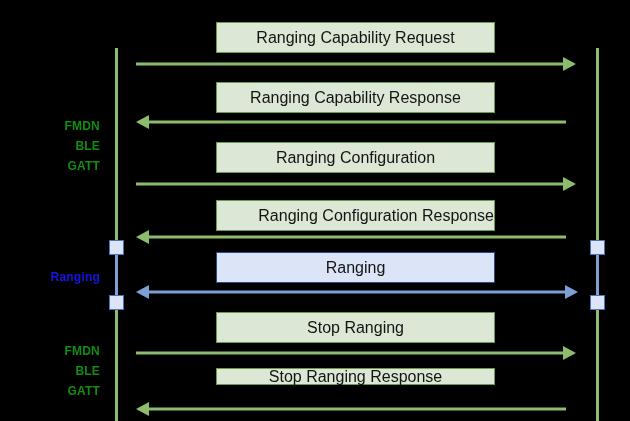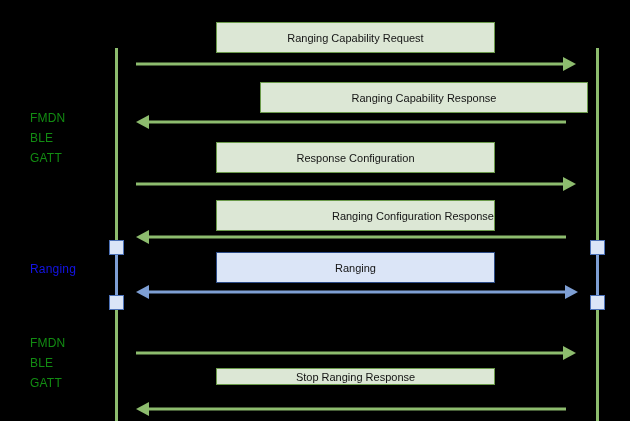--- a/index.html
+++ b/index.html
@@ -17,38 +17,39 @@
     background: #000000;
     overflow: hidden;
   }
   .lifeline {
     position: absolute;
     width: 3px;
     background: #8dbc6e;
   }
   .phase-label {
     position: absolute;
-    text-align: left;
+    text-align: right;
     font-size: 12px;
-    font-weight: normal;
+    font-weight: bold;
     line-height: 20px;
     letter-spacing: 0.2px;
     white-space: nowrap;
     user-select: none;
+    margin-top: 8px;
   }
   .phase-label.green { color: #128c12; }
   .phase-label.blue  { color: #1414e6; }
 
   .msg-box {
     position: absolute;
     box-sizing: border-box;
     display: flex;
     align-items: center;
     justify-content: center;
-    font-size: 11px;
+    font-size: 16px;
     color: #141414;
     text-align: center;
     line-height: 14px;
   }
   .msg-box.green {
     background: #dce7d5;
     border: 1px solid #6a9a4a;
   }
   .msg-box.blue {
     background: #dbe5f7;
@@ -132,30 +133,30 @@
   </div>
 
   <div class="msg-box green" style="left:216px; top:22px; width:279px; height:31px;">
     <span>Ranging Capability Request</span>
   </div>
   <div class="arrow-wrap" style="left:136px; top:56px; width:440px;">
     <div class="arrow-line green" style="left:0; width:427px;"></div>
     <div class="arrow-head right green" style="left:427px;"></div>
   </div>
 
-  <div class="msg-box green" style="left:216px; top:82px; width:328px; height:31px;margin-left:44px;">
+  <div class="msg-box green" style="left:216px; top:82px; width:279px; height:31px;">
     <span>Ranging Capability Response</span>
   </div>
   <div class="arrow-wrap" style="left:136px; top:114px; width:430px;">
     <div class="arrow-head left green" style="left:0;"></div>
     <div class="arrow-line green" style="left:13px; width:417px;"></div>
   </div>
 
   <div class="msg-box green" style="left:216px; top:142px; width:279px; height:31px;">
-    <span>Response Configuration</span>
+    <span>Ranging Configuration</span>
   </div>
   <div class="arrow-wrap" style="left:136px; top:176px; width:440px;">
     <div class="arrow-line green" style="left:0; width:427px;"></div>
     <div class="arrow-head right green" style="left:427px;"></div>
   </div>
 
   <div class="msg-box green" style="left:216px; top:200px; width:279px; height:31px;justify-content:flex-end;">
     <span>Ranging Configuration Response</span>
   </div>
   <div class="arrow-wrap" style="left:136px; top:229px; width:430px;">
@@ -173,20 +174,23 @@
 
   <div class="msg-box blue" style="left:216px; top:252px; width:279px; height:31px;">
     <span>Ranging</span>
   </div>
   <div class="arrow-wrap" style="left:136px; top:284px; width:442px;">
     <div class="arrow-head left blue" style="left:0;"></div>
     <div class="arrow-line blue" style="left:13px; width:416px;"></div>
     <div class="arrow-head right blue" style="left:429px;"></div>
   </div>
 
+  <div class="msg-box green" style="left:216px; top:312px; width:279px; height:31px;">
+    <span>Stop Ranging</span>
+  </div>
   <div class="arrow-wrap" style="left:136px; top:345px; width:440px;">
     <div class="arrow-line green" style="left:0; width:427px;"></div>
     <div class="arrow-head right green" style="left:427px;"></div>
   </div>
 
   <div class="msg-box green" style="left:216px; top:368px; width:279px; height:17px;">
     <span>Stop Ranging Response</span>
   </div>
   <div class="arrow-wrap" style="left:136px; top:401px; width:430px;">
     <div class="arrow-head left green" style="left:0;"></div>

